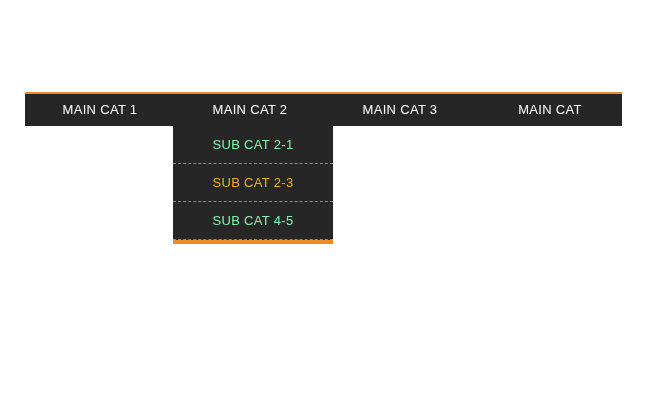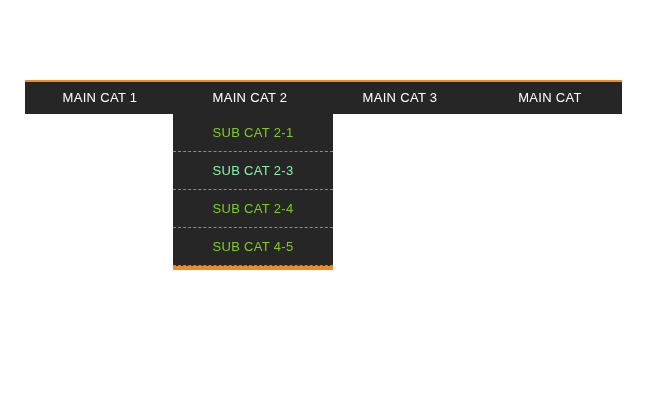--- a/index.html
+++ b/index.html
@@ -12,21 +12,21 @@
     height: 400px;
     background: #ffffff;
     font-family: "Liberation Sans", sans-serif;
     overflow: hidden;
     position: relative;
   }
 
   #menu-root {
     position: absolute;
     left: 25px;
-    top: 80px;
+    top: 92px;
     width: 597px;
     height: 34px;
   }
 
   
   .navbar {
     position: relative;
     width: 100%;
     height: 34px;
     background: #262626;
@@ -76,30 +76,30 @@
   }
   .sub-list {
     list-style: none;
     margin: 0;
     padding: 0;
   }
   .sub-item {
     height: 38px;
     line-height: 38px;
     text-align: center;
-    color: #84cc16;
+    color: #86efac;
     font-family: "Liberation Sans", sans-serif;
     font-size: 13px;
     letter-spacing: 0.3px;
     cursor: pointer;
     border-bottom: 1px dashed #8c8c8c;
     box-sizing: border-box;
   }
   .sub-item.active {
-    color: #86efac;
+    color: #eab308;
   }
 </style>
 </head>
 <body>
 
 <div id="menu-root">
 
   <nav class="navbar">
     <ul class="nav-list">
 
@@ -127,23 +127,20 @@
 
       <li class="sub-item">
         <span>SUB CAT 2-1</span>
       </li>
 
 
       <li class="sub-item active">
         <span>SUB CAT 2-3</span>
       </li>
 
-      <li class="sub-item">
-        <span>SUB CAT 2-4</span>
-      </li>
 
       <li class="sub-item">
         <span>SUB CAT 4-5</span>
       </li>
 
     </ul>
   </div>
 
 </div>
 

